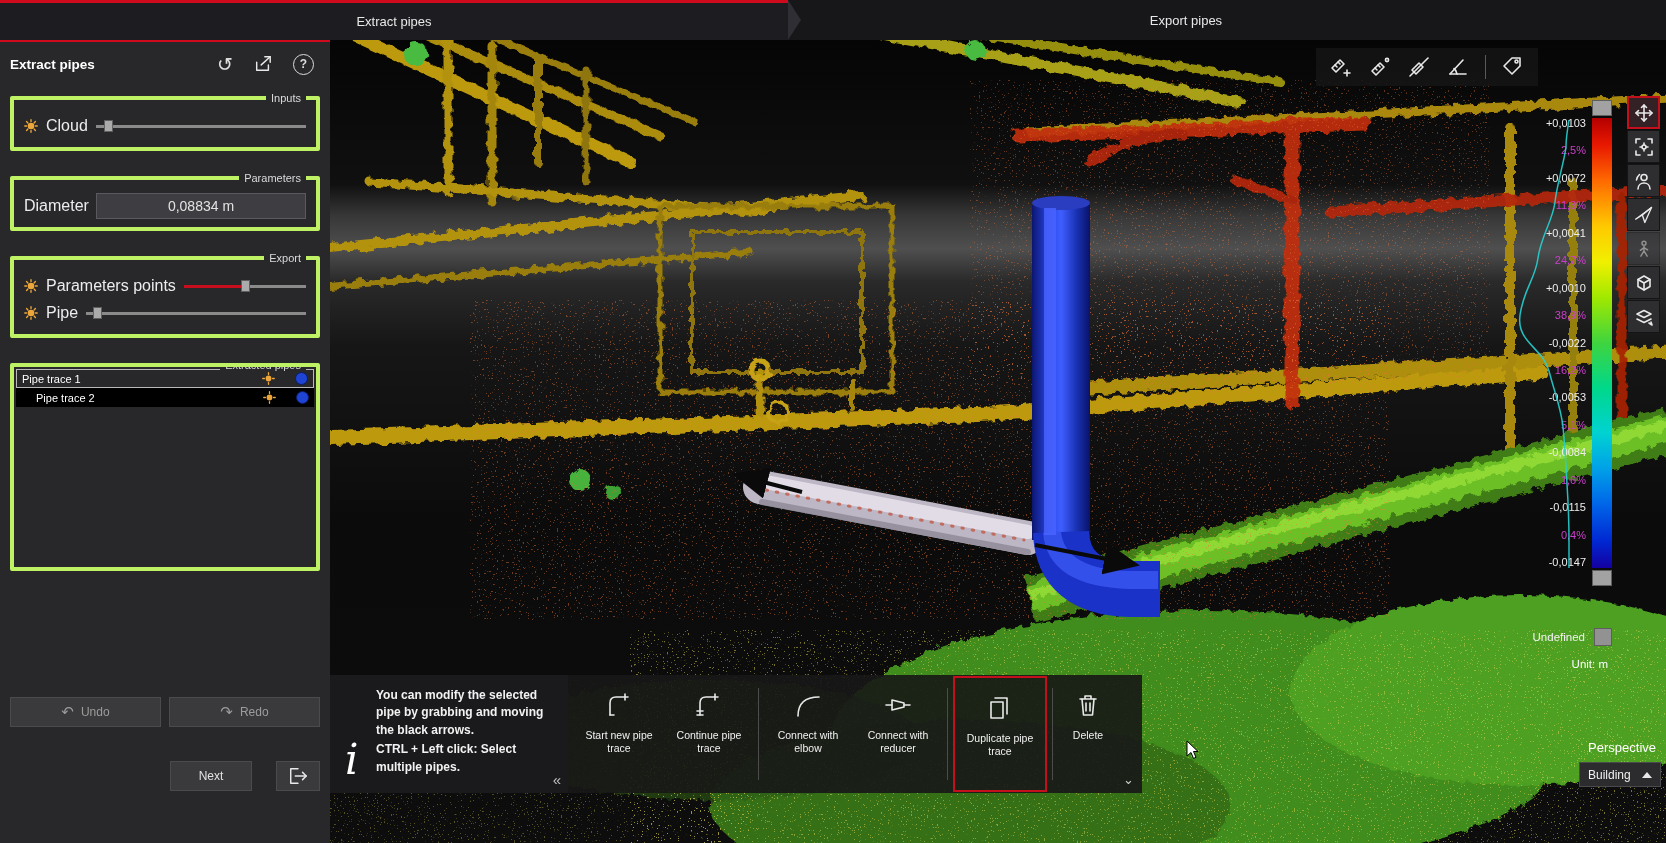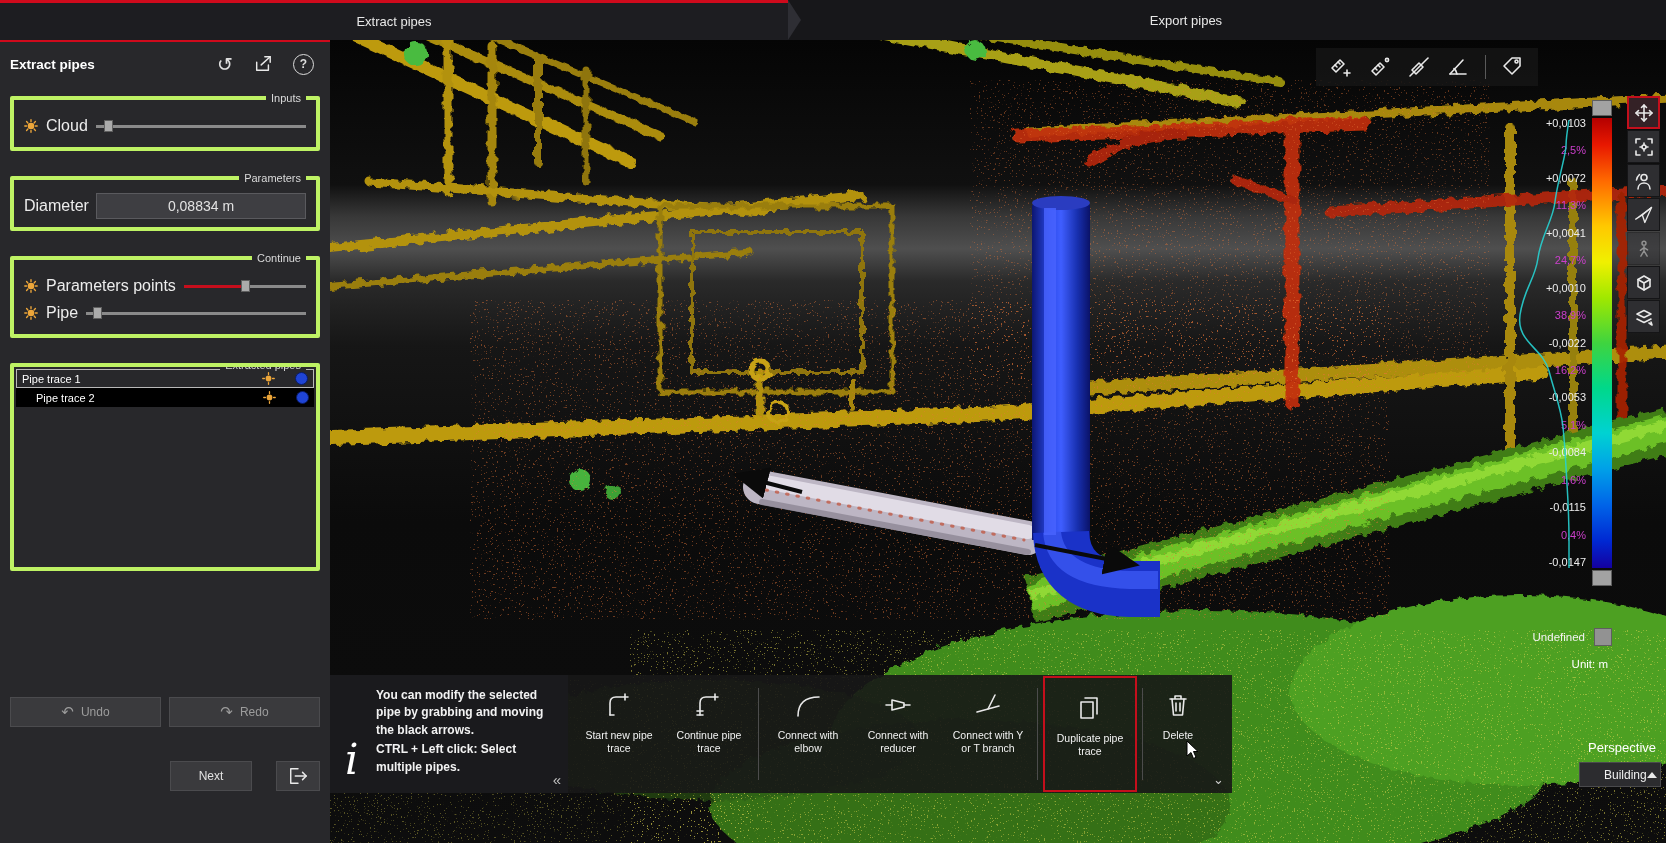--- a/index.html
+++ b/index.html
@@ -75,21 +75,21 @@
   .unit{position:absolute;top:618px;right:58px;font-size:11.5px;color:#fff;}
 
   
   .vtools{position:absolute;top:56px;right:6px;display:flex;flex-direction:column;gap:1px;}
   .vbtn{width:33px;height:33px;background:#2e2e31;border:1px solid #151517;display:grid;place-items:center;box-sizing:border-box;}
   .vbtn.sel{border:2px solid #c40f1c;background:#342126;}
   .vbtn.disabled{opacity:.45;}
 
   .projection{position:absolute;top:700px;right:10px;font-size:13px;color:#fff;}
   .preset{position:absolute;top:722px;right:5px;width:82px;height:25px;background:#2c2c2f;border:1px solid #4a4a4d;
-          display:flex;align-items:center;justify-content:space-between;padding:0 24px;font-size:12px;color:#f0f0f0;box-sizing:border-box;}
+          display:flex;align-items:center;justify-content:space-between;padding:0 8px;font-size:12px;color:#f0f0f0;box-sizing:border-box;}
   .tri-up{width:0;height:0;border-left:5px solid transparent;border-right:5px solid transparent;border-bottom:6px solid #e8e8e8;}
 
   
   .bottom-strip{position:absolute;left:0;bottom:50px;height:118px;display:flex;align-items:stretch;}
   .info{width:238px;background:#1a1a1d;position:relative;padding:12px 12px 10px 46px;box-sizing:border-box;
         font-size:12px;color:#f2f2f2;line-height:1.45;}
   .info .big-i{position:absolute;left:15px;bottom:12px;font-family:"DejaVu Serif",serif;font-style:italic;
                font-size:42px;color:#fff;line-height:1;}
   .info p{margin:0 0 2px;font-weight:bold;}
   .info .collapse{position:absolute;right:7px;bottom:2px;color:#c0c0c0;font-size:15px;}
@@ -156,21 +156,21 @@
 
     <div class="section">
       <span class="section-label">Parameters</span>
       <div class="row">
         <span class="row-label" style="width:64px">Diameter</span>
         <div class="field">0,08834 m</div>
       </div>
     </div>
 
     <div class="section">
-      <span class="section-label">Continue</span>
+      <span class="section-label">Export</span>
       <div class="row">
         <span class="bulb">
           <svg width="14" height="14" viewBox="0 0 14 14">
               <g stroke="#eda63a" stroke-width="1.4" stroke-linecap="round">
                 <circle cx="7" cy="7" r="2.6" fill="#eda63a"></circle>
                 <path d="M7 .8 V2.6 M7 11.4 V13.2 M.8 7 H2.6 M11.4 7 H13.2 M2.6 2.6 L3.9 3.9 M10.1 10.1 L11.4 11.4 M11.4 2.6 L10.1 3.9 M3.9 10.1 L2.6 11.4"></path>
               </g>
             </svg>
         </span>
         <span class="row-label">Parameters points</span>
@@ -522,27 +522,20 @@
           </svg>
           <span class="lbl">Connect with elbow</span>
         </div>
         <div class="pbtn">
           <svg class="icon" width="30" height="30" viewBox="0 0 30 30">
             <path d="M3 15 h6 M21 15 h6"></path>
               <path d="M9 10 L21 13 V17 L9 20 Z"></path>
           </svg>
           <span class="lbl">Connect with reducer</span>
         </div>
-        <div class="pbtn">
-          <svg class="icon" width="30" height="30" viewBox="0 0 30 30">
-            <path d="M4 22 L26 16"></path>
-              <path d="M15 19 L22 5"></path>
-          </svg>
-          <span class="lbl">Connect with Y or T branch</span>
-        </div>
         <span class="sepv"></span>
         <div class="dup-wrap">
           <div class="pbtn">
             <svg class="icon" width="30" height="30" viewBox="0 0 30 30">
               <path d="M10 5 H22 V21"></path>
                 <path d="M6 9 H18 V25 H6 Z"></path>
             </svg>
             <span class="lbl">Duplicate pipe trace</span>
           </div>
         </div>

